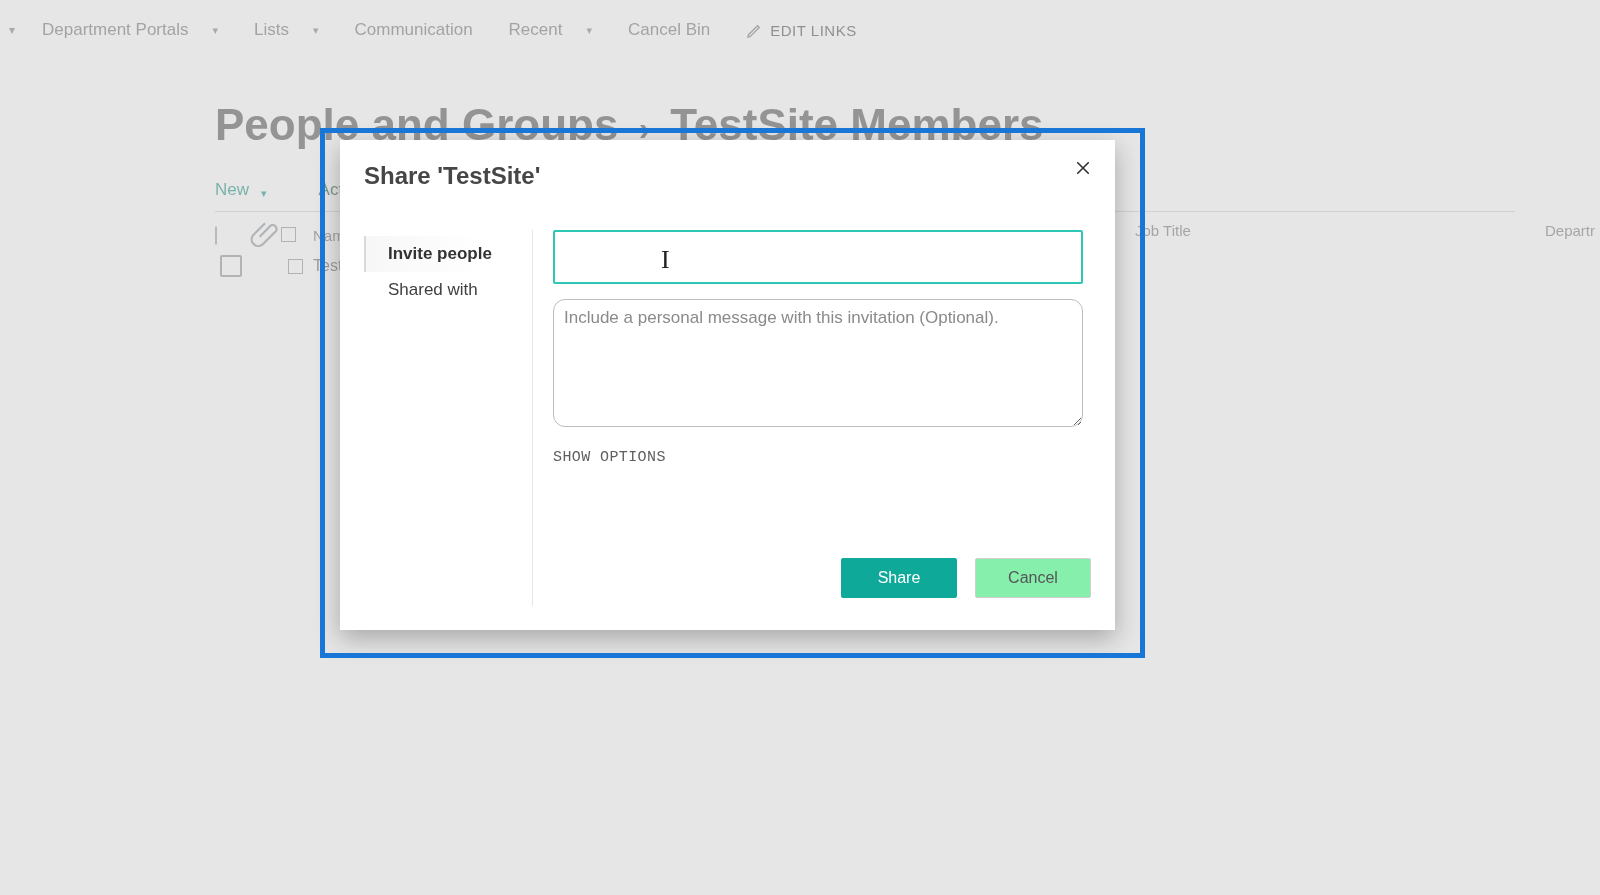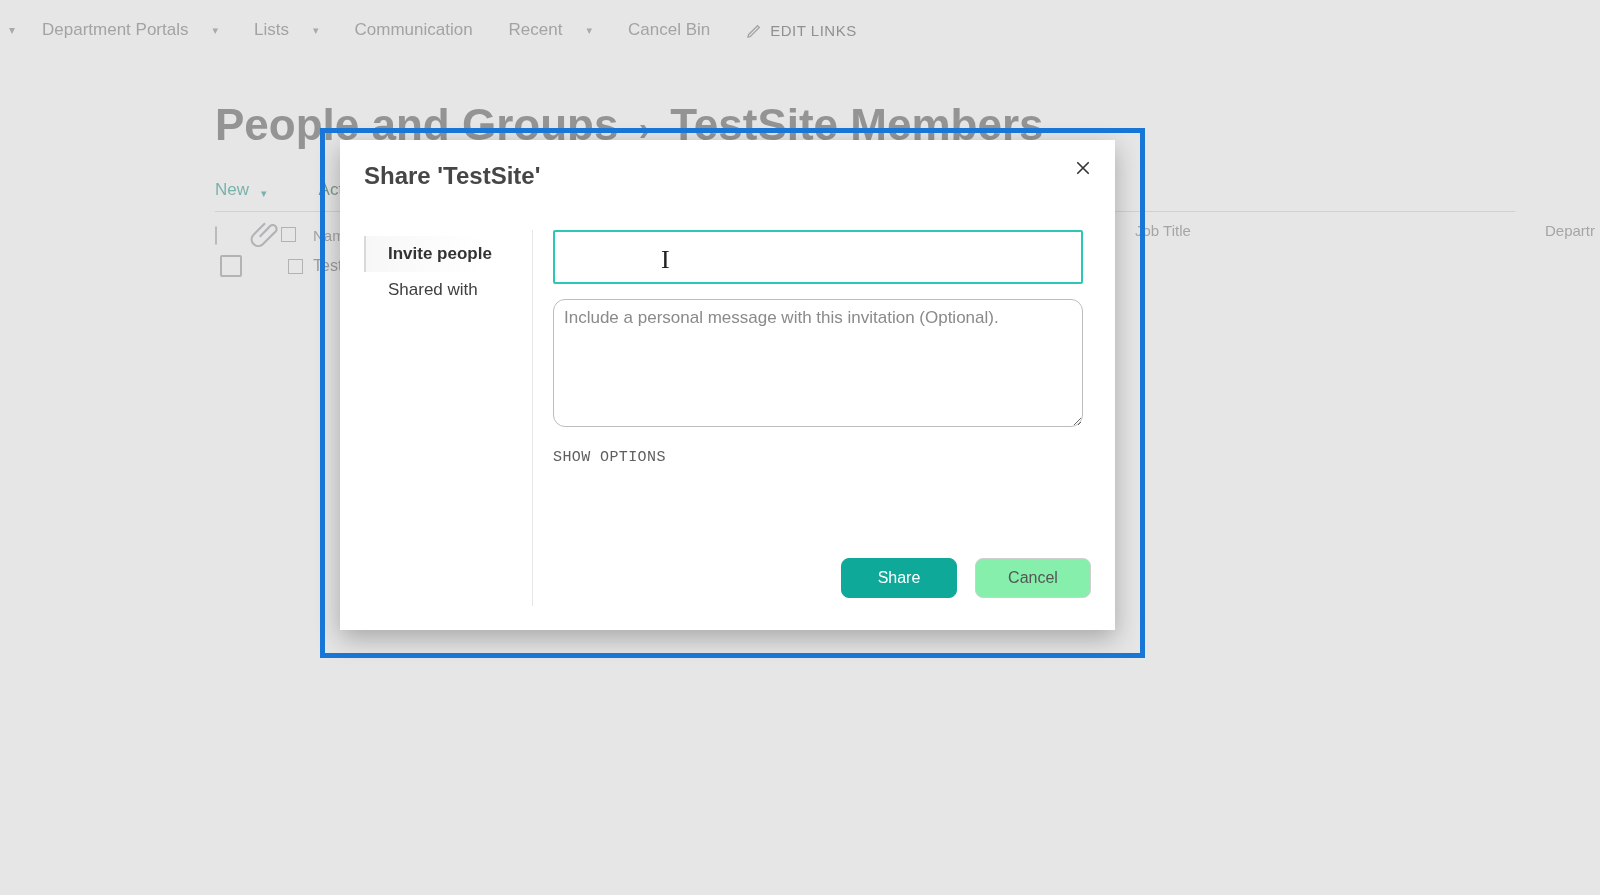--- a/index.html
+++ b/index.html
@@ -318,21 +318,21 @@
     right: 0px;
     bottom: 8px;
     display:flex;
     gap: 18px;
   }
   .btn {
     min-width: 78px;
     height: 38px;
     padding: 0 18px;
     font-size: 16px;
-    border-radius: 8px;
+    border-radius: 2px;
     cursor:pointer;
     display:flex;
     align-items:center;
     justify-content:center;
   }
   .btn.primary {
     background:#0fa99a;
     color:#fff;
     border:1px solid #0fa99a;
   }

